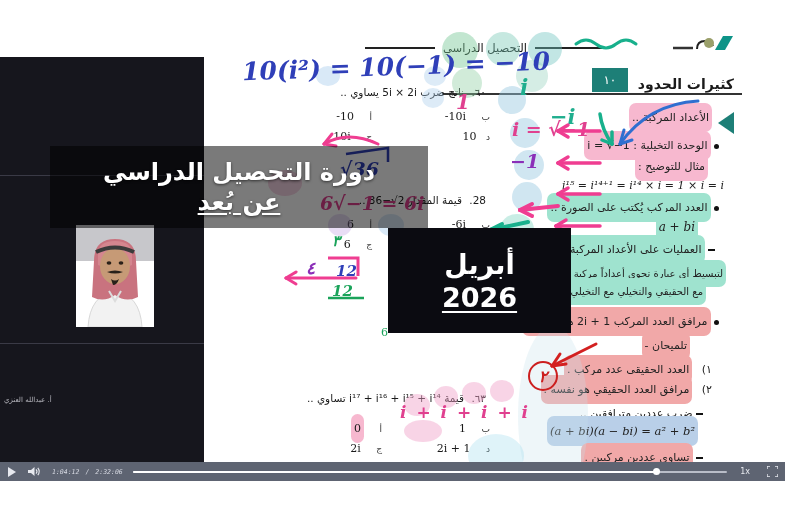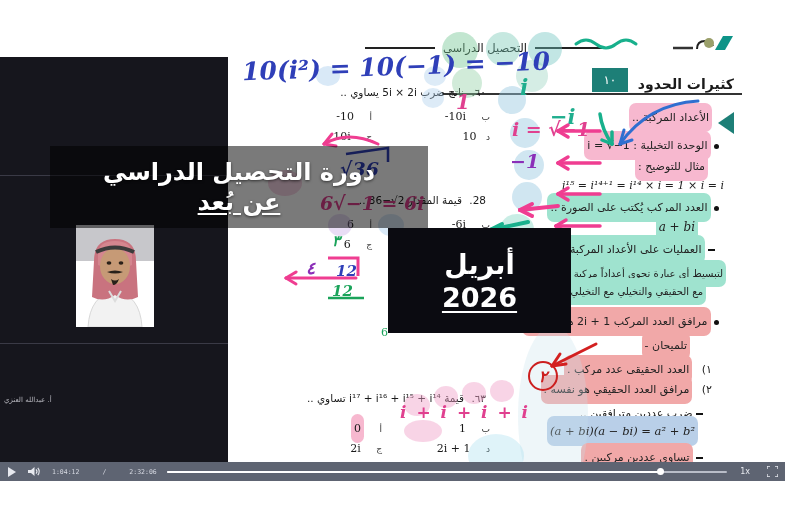--- a/index.html
+++ b/index.html
@@ -101,21 +101,21 @@
   
   .ink{position:absolute;inset:0;pointer-events:none;}
   .hw{
     position:absolute;font-family:"DejaVu Serif","Liberation Serif",serif;
     font-weight:bold;font-style:italic;white-space:nowrap;
   }
   .blob{position:absolute;border-radius:50%;}
 
   
   .video-pane{
-    position:absolute;left:0;top:57px;width:228px;height:409px;
+    position:absolute;left:0;top:57px;width:204px;height:409px;
     background:#16161d;z-index:4;overflow:hidden;
   }
   .v-divider{position:absolute;left:0;width:228px;height:1px;background:#3a3a46;}
   .cam-photo{
     position:absolute;left:76px;top:168px;width:78px;height:102px;
     background:linear-gradient(#c7c7cb 0 34%,#ffffff 34% 100%);
     overflow:hidden;
   }
   .presenter-name{
     position:absolute;left:4px;bottom:62px;font-size:7px;color:#cfcfd6;
@@ -153,23 +153,23 @@
     position:absolute;left:0;bottom:49px;width:785px;height:19px;
     background:#5e6472;z-index:20;display:flex;align-items:center;
   }
   .ctrl-btn{
     height:19px;display:flex;align-items:center;justify-content:center;
     cursor:pointer;color:#e7e9ef;
   }
   .ctrl-play{width:22px;}
   .ctrl-vol{width:24px;}
   .time-wrap{
-    display:flex;align-items:center;gap:23px;color:#d6d9e2;
+    display:flex;align-items:center;gap:6px;color:#d6d9e2;
     font-size:6.5px;font-family:"DejaVu Sans Mono","Liberation Mono",monospace;
-    padding:0 6px;white-space:nowrap;
+    padding:0 6px;white-space:nowrap;font-style:italic;
   }
   .seek{
     position:relative;flex:1;height:19px;display:flex;align-items:center;margin:0 4px;cursor:pointer;
   }
   .seek .track{position:absolute;left:0;right:0;height:2px;background:#b9bdc8;border-radius:2px;}
   .seek .fill{position:absolute;left:0;height:2px;background:#ffffff;border-radius:2px;}
   .seek .knob{position:absolute;width:7px;height:7px;border-radius:50%;background:#ffffff;transform:translateX(-3px);}
   .speed{color:#e7e9ef;font-size:8px;padding:0 9px;cursor:pointer;}
   .ctrl-full{width:26px;}
 

